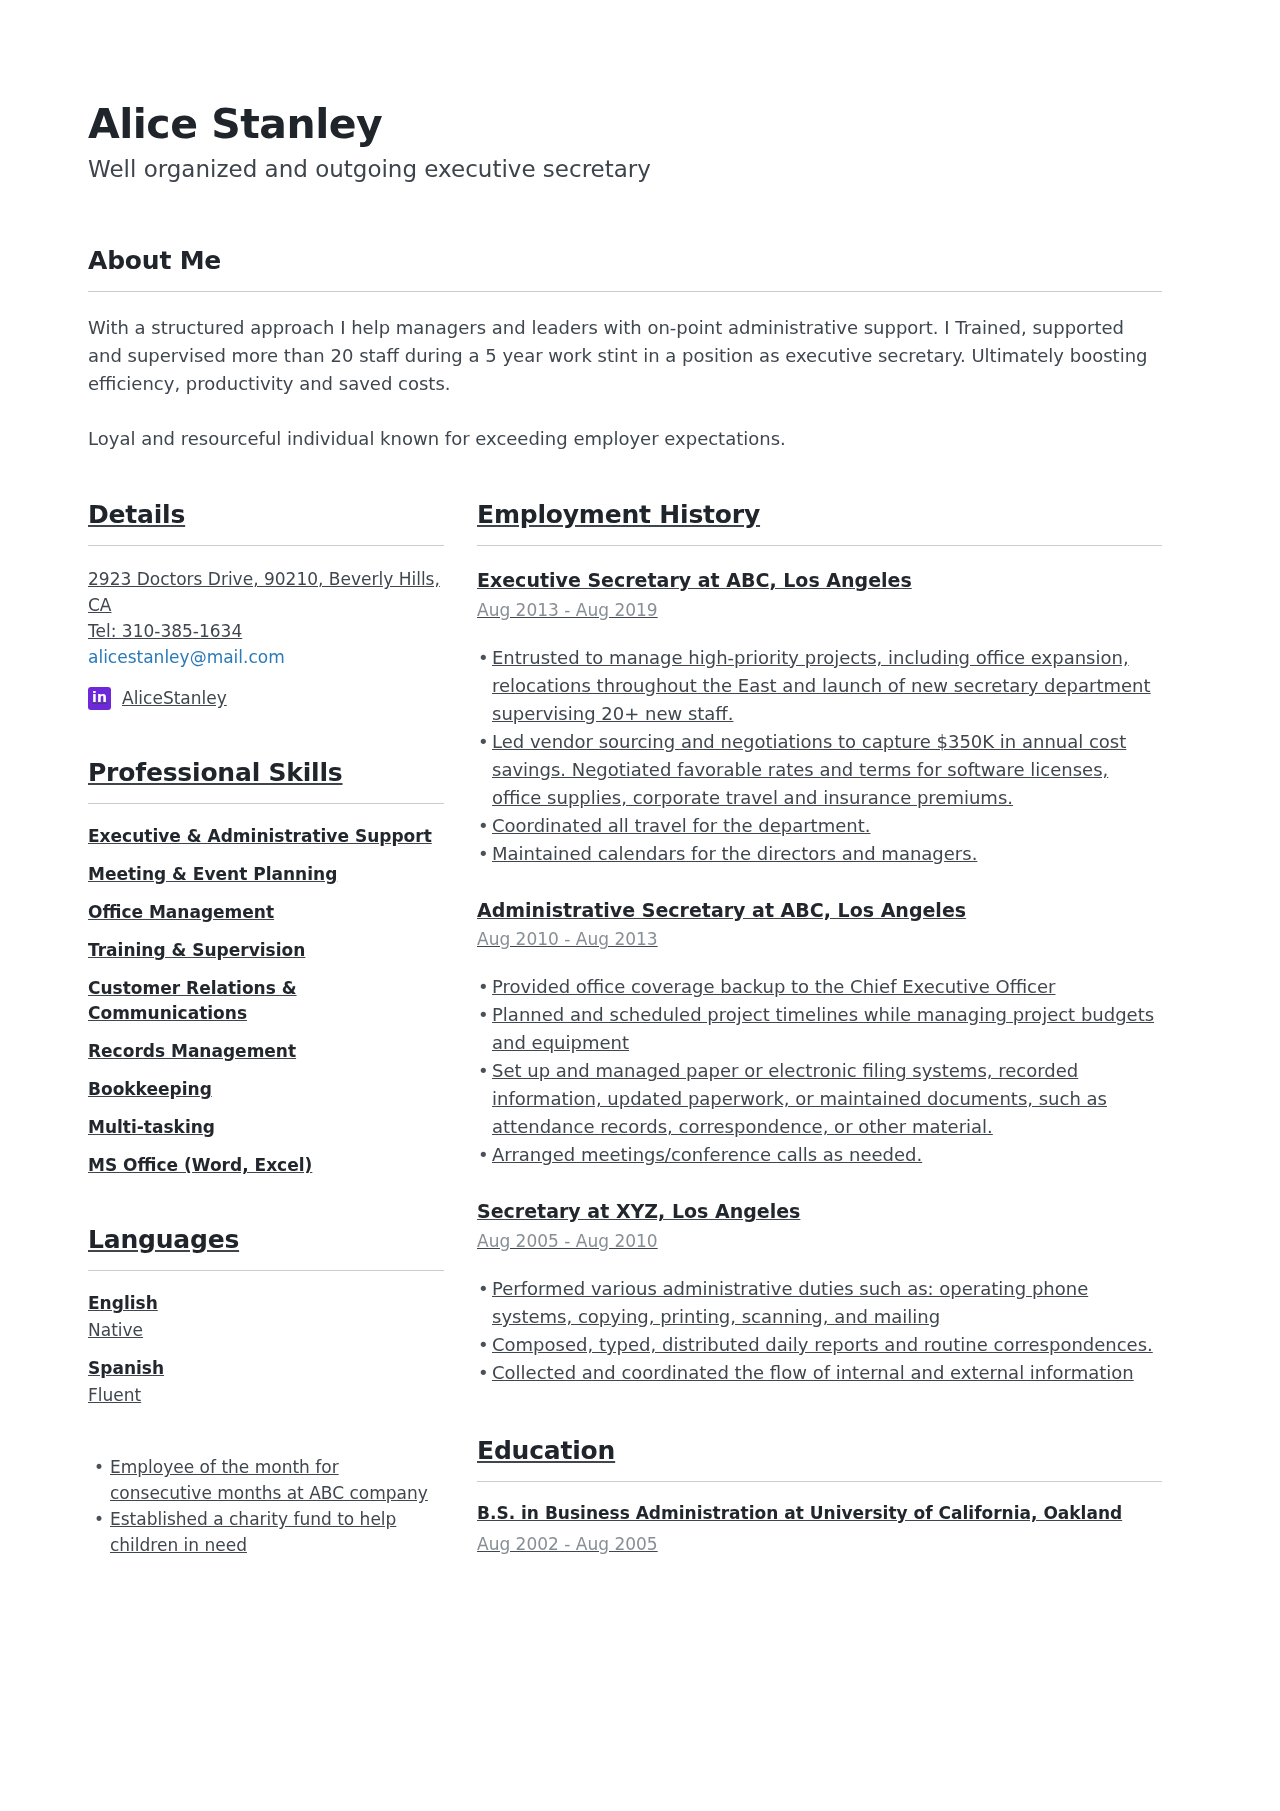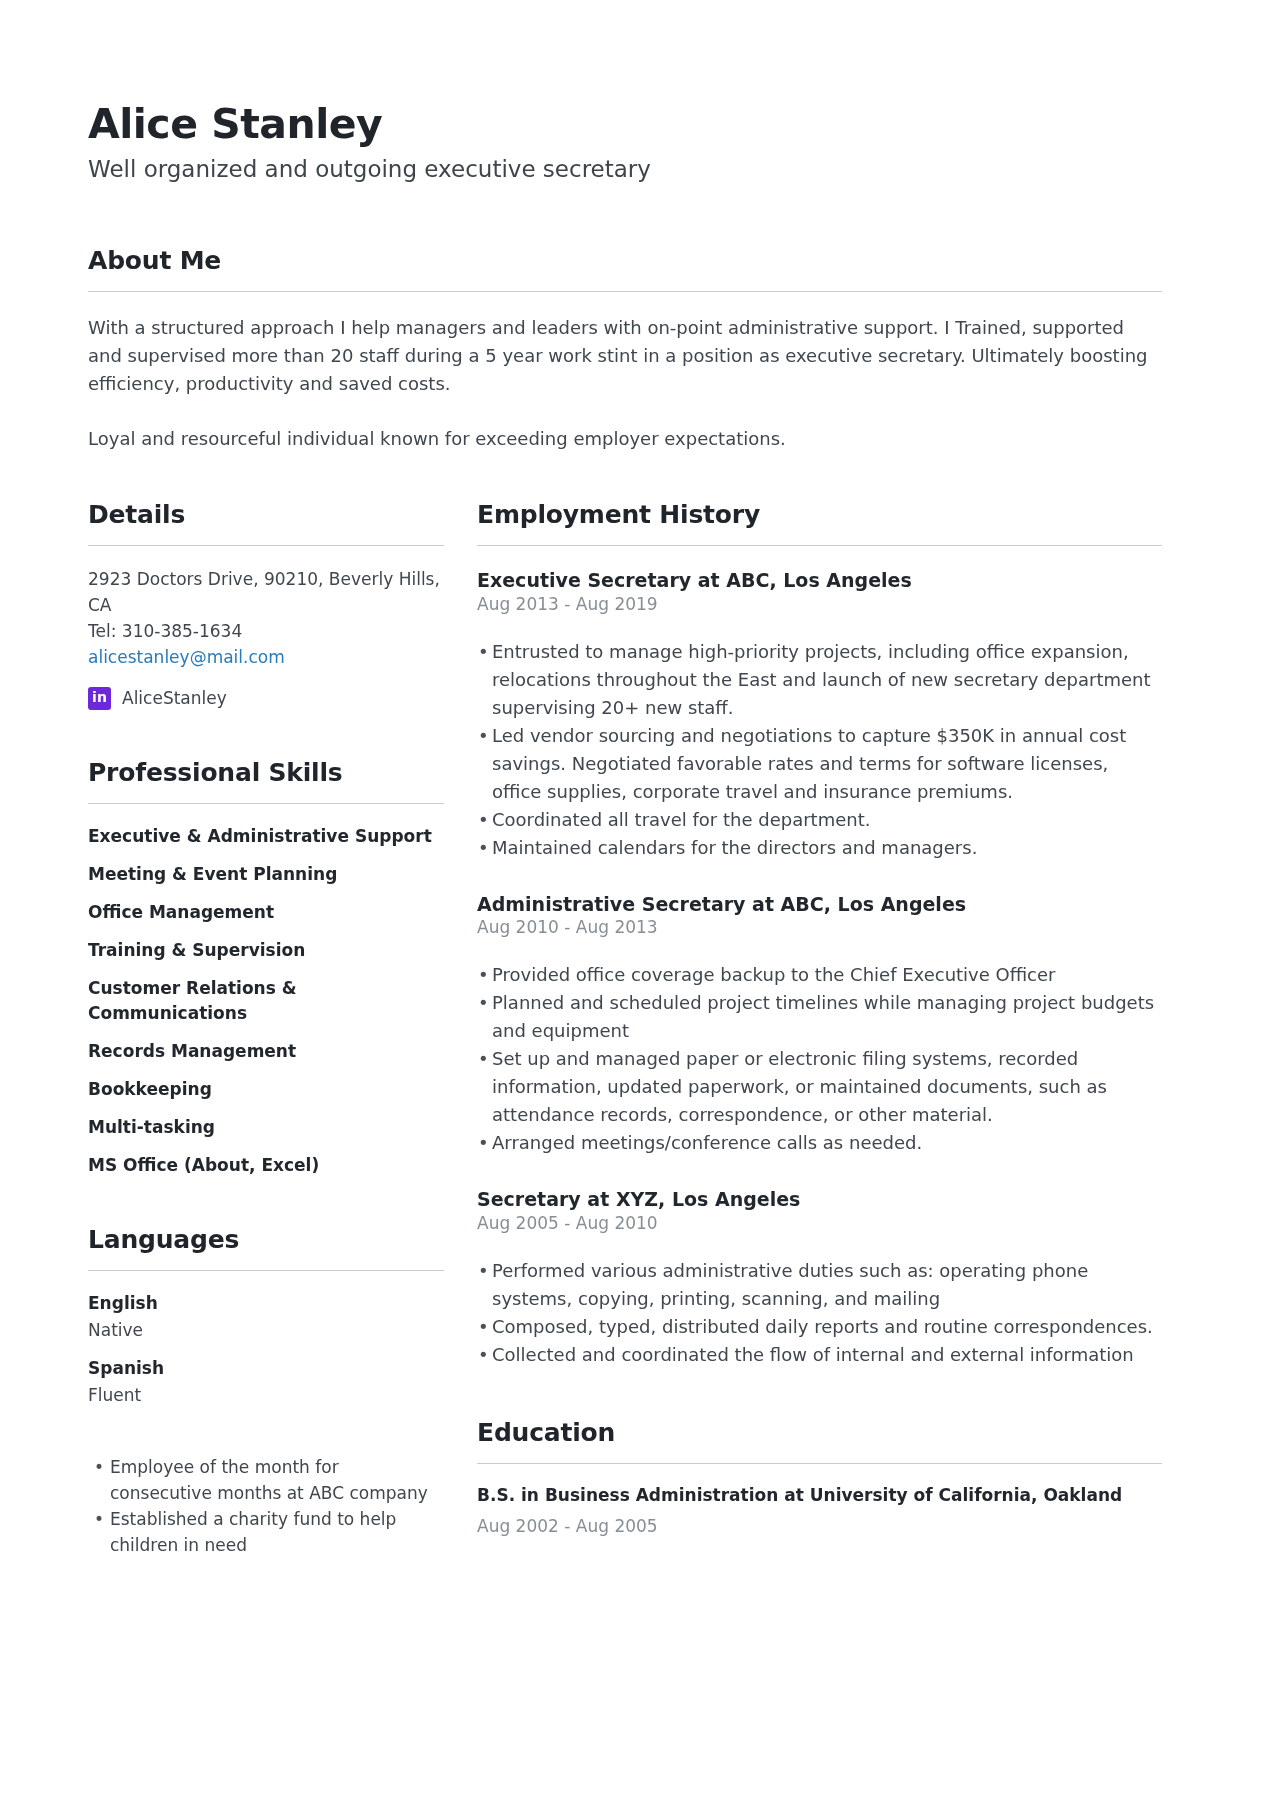--- a/index.html
+++ b/index.html
@@ -51,20 +51,21 @@
     line-height: 28px;
     color: #3f464e;
   }
   .about p + p { margin-top: 27px; }
 
   
   .columns {
     margin-top: 46px;
     display: flex;
     align-items: flex-start;
+    text-decoration: underline;
   }
   .col-left {
     width: 356px;
     flex: 0 0 356px;
     font-size: 17px;
     line-height: 26px;
   }
   .col-right {
     margin-left: 33px;
     flex: 1 1 auto;
@@ -134,20 +135,21 @@
   
   .job { margin-top: 22px; }
   .job + .job { margin-top: 30px; }
   .job-title {
     font-size: 19px;
     font-weight: bold;
     color: #22272d;
     line-height: 1.3;
   }
   .job-dates {
+    margin-top: 6px;
     font-size: 17px;
     color: #878e95;
     line-height: 1.35;
   }
   .job-list { margin-top: 22px; }
 
   
   .edu-section { margin-top: 48px; }
   .degree-title {
     font-size: 17px;
@@ -195,21 +197,21 @@
       <div class="side-section">
         <h2 class="sec-heading">Professional Skills</h2>
         <div class="skill-item">Executive &amp; Administrative Support</div>
         <div class="skill-item">Meeting &amp; Event Planning</div>
         <div class="skill-item">Office Management</div>
         <div class="skill-item">Training &amp; Supervision</div>
         <div class="skill-item">Customer Relations &amp; Communications</div>
         <div class="skill-item">Records Management</div>
         <div class="skill-item">Bookkeeping</div>
         <div class="skill-item">Multi-tasking</div>
-        <div class="skill-item">MS Office (About, Excel)</div>
+        <div class="skill-item">MS Office (Word, Excel)</div>
       </div>
 
       <div class="side-section">
         <h2 class="sec-heading">Languages</h2>
         <div class="lang-item">
           <div class="lang-name">English</div>
           <div class="lang-level">Native</div>
         </div>
         <div class="lang-item">
           <div class="lang-name">Spanish</div>

